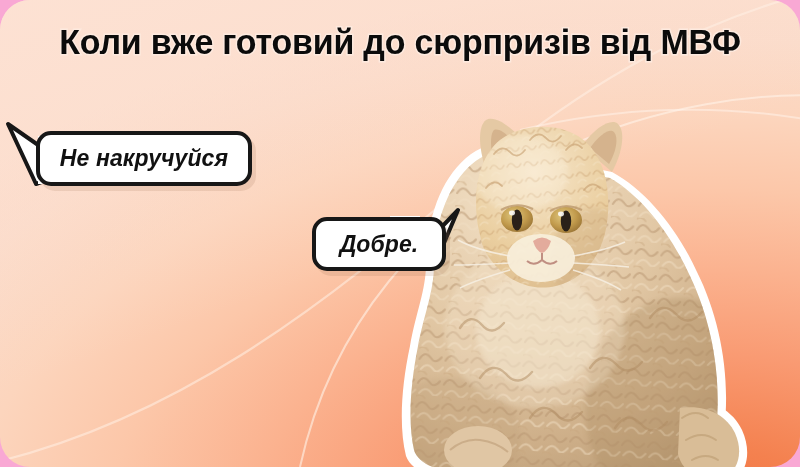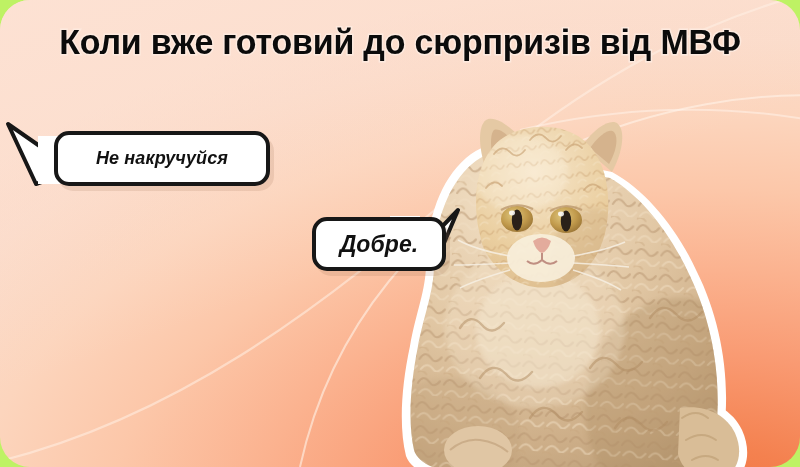--- a/index.html
+++ b/index.html
@@ -2,21 +2,21 @@
 <html><head>
 <meta charset="utf-8">
 <style>
   html,body{margin:0;padding:0;background:#ffffff;}
   body{width:800px;height:467px;overflow:hidden;font-family:"Liberation Sans","DejaVu Sans",sans-serif;}
 
   #meme{
     position:relative;
     width:800px;height:467px;
     overflow:hidden;
-    background:#bef264;
+    background:#f9a8d4;
   }
 
   
   .card-bg{
     position:absolute;
     left:0;top:0;width:800px;height:467px;
     border-radius:30px;
     overflow:hidden;
     background:
       radial-gradient(120% 115% at 88% 112%, #f07140 0%, #f4814f 14%, #f99a72 31%, #fbb28f 47%, #fcc7a9 62%, #fcd5bd 76%, #fbdccb 90%, #fcdfcf 100%);
@@ -66,22 +66,22 @@
     border-radius:15px;
     box-sizing:border-box;
     display:flex;align-items:center;justify-content:center;
     font-family:"Liberation Sans","DejaVu Sans",sans-serif;
     font-style:italic;
     font-weight:bold;
     color:#111111;
     box-shadow:4px 5px 0 rgba(160,110,85,.17);
   }
   #bubble-one{
-    left:54px;top:131px;width:216px;height:55px;
-    font-size:18px;letter-spacing:.1px;
+    left:36px;top:131px;width:216px;height:55px;
+    font-size:23px;letter-spacing:.1px;
   }
   #bubble-two{
     left:312px;top:217px;width:134px;height:54px;
     font-size:23px;letter-spacing:.1px;
   }
   .tail{position:absolute;overflow:visible;pointer-events:none;}
   #tail-one{left:2px;top:118px;width:80px;height:80px;}
   #tail-two{left:390px;top:196px;width:90px;height:80px;}
 </style>
 </head>

